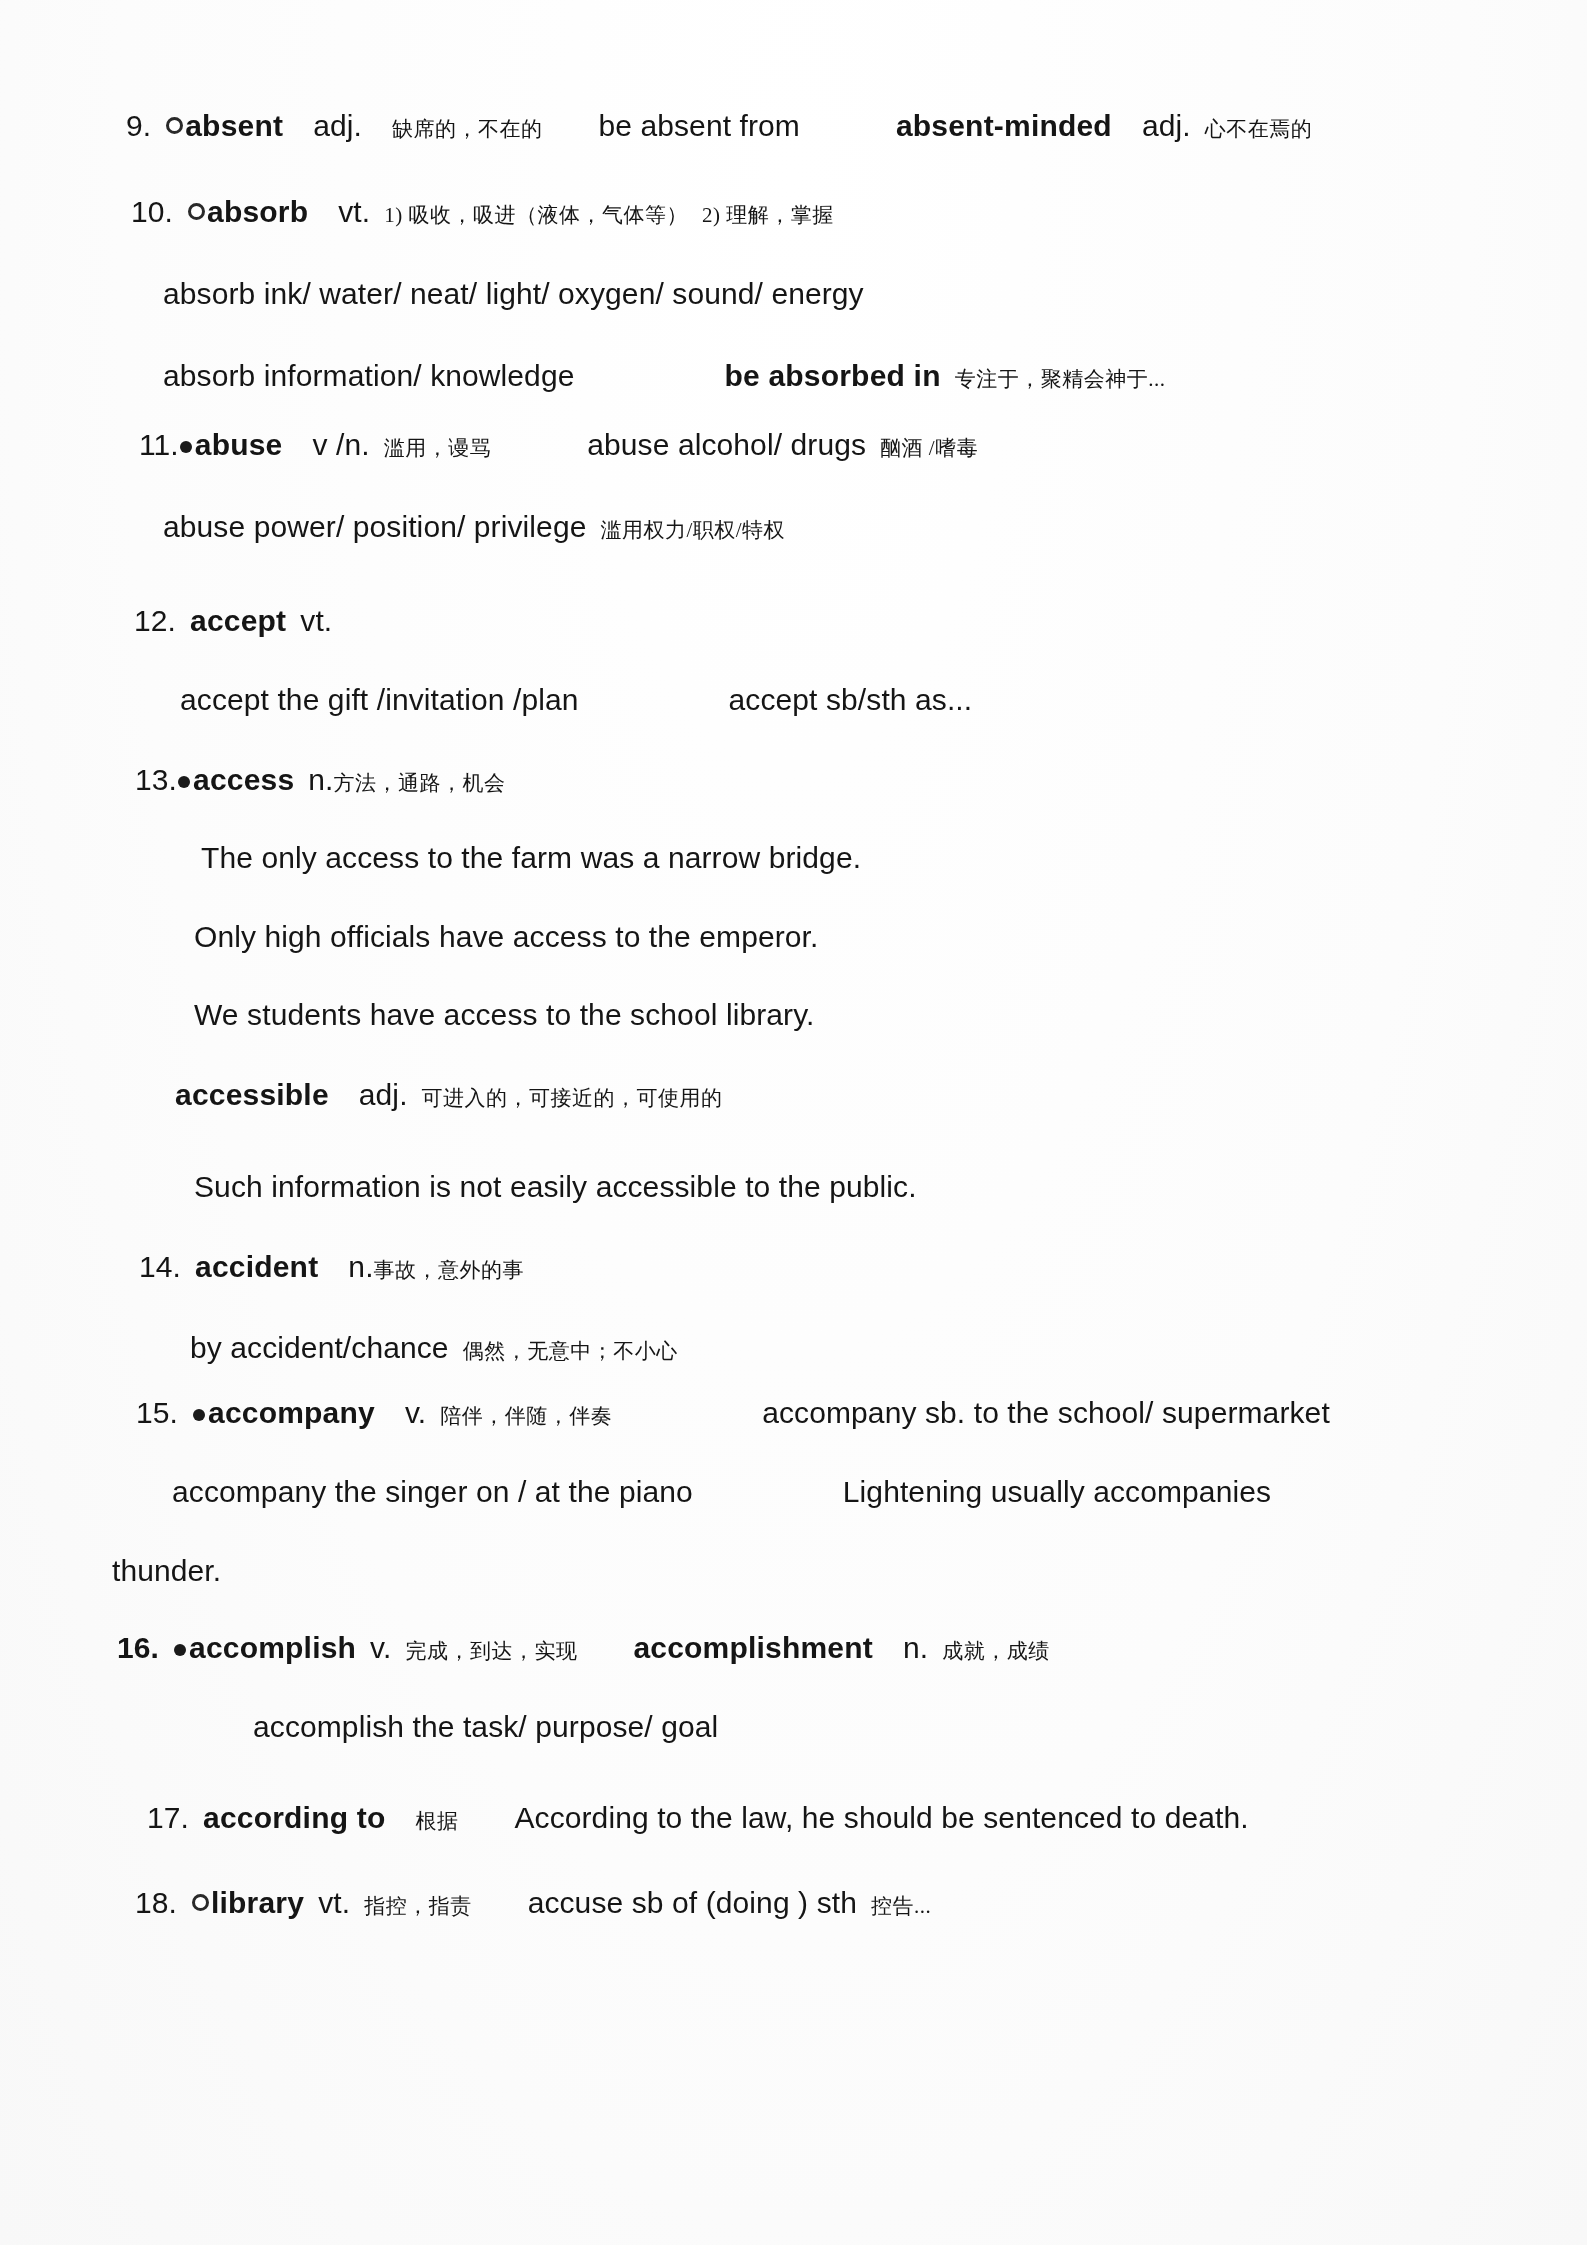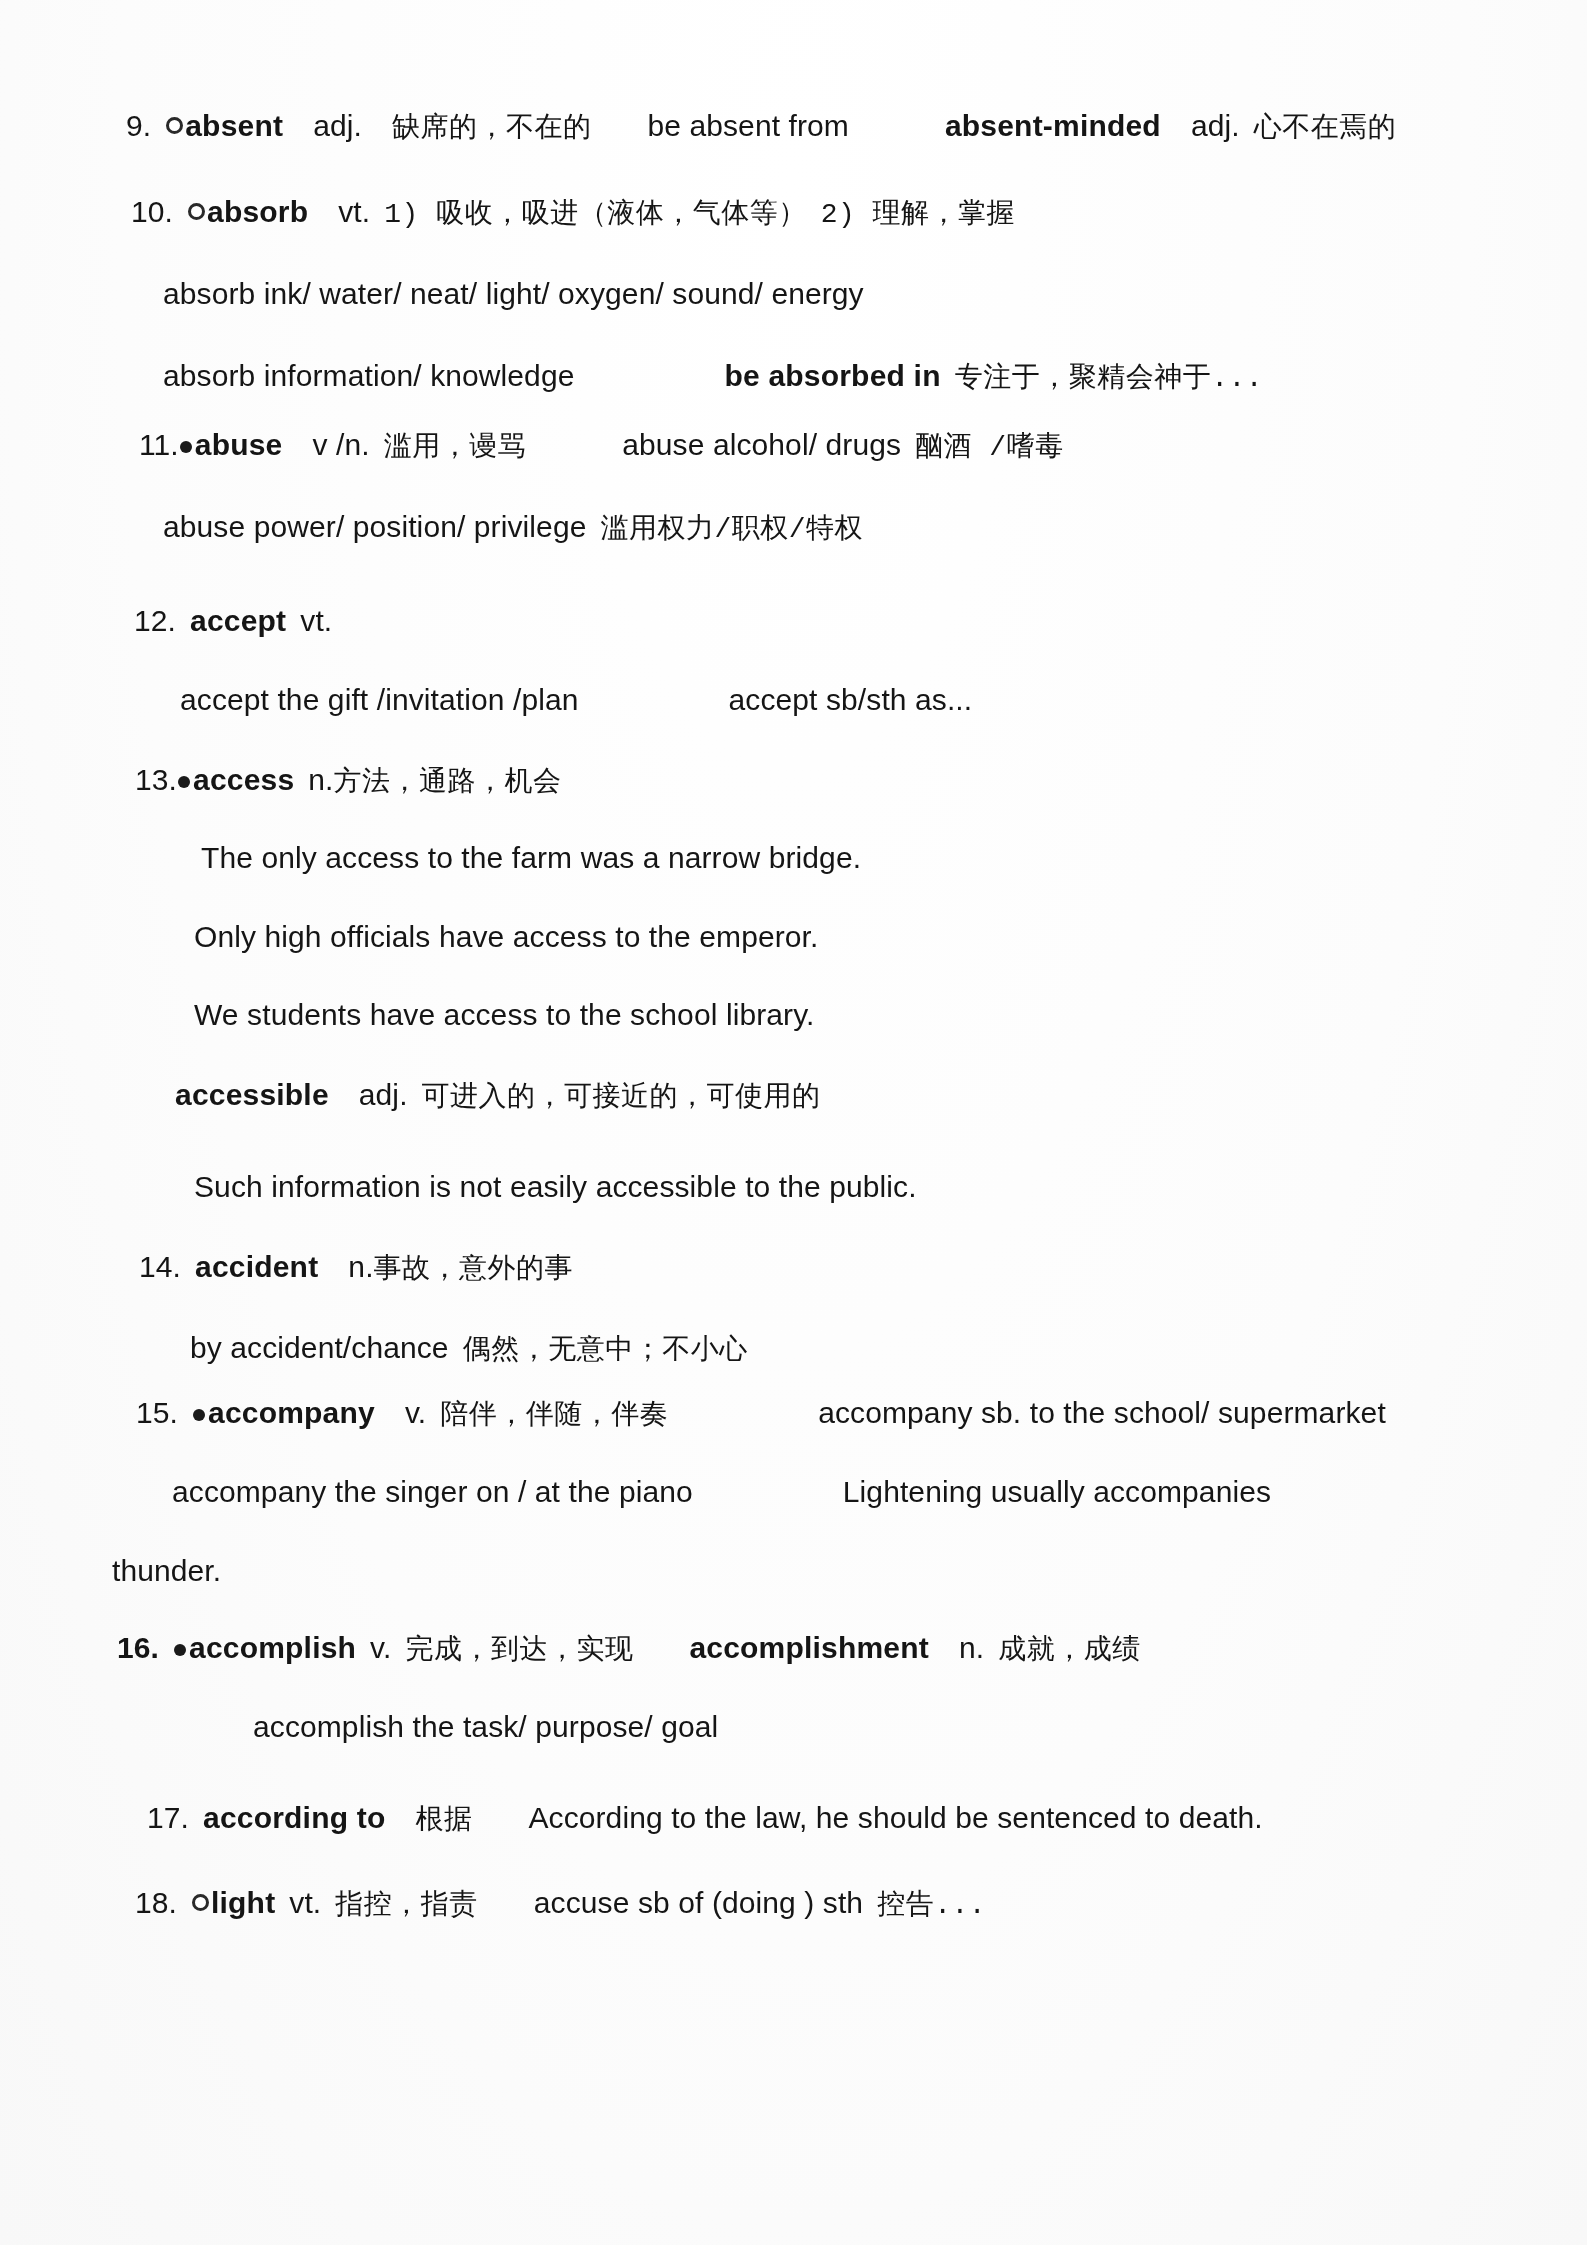--- a/index.html
+++ b/index.html
@@ -42,22 +42,22 @@
     font-size: 30px;
     line-height: 1.2;
     letter-spacing: 0.1px;
     color: #151515;
   }
   .ln .b {
     font-weight: 700;
     letter-spacing: 0.2px;
   }
   .ln .cn {
-    font-family: Liberation Mono, monospace;
-    font-size: 28px;
+    font-family: Liberation Serif, serif;
+    font-size: 21px;
     letter-spacing: 0.5px;
   }
   .ln .num {
     font-weight: 400;
   }
   .ln .numb {
     font-weight: 700;
   }
   .bullet-ring {
     display: inline-block;
@@ -174,17 +174,17 @@
 
     <div class="ln" style="left:253px; top:1709px;">
       <span>accomplish the task/ purpose/ goal</span>
     </div>
 
     <div class="ln" style="left:135px; top:1800px;margin-left:12px;">
       <span class="num">17.</span><span class="gap-s"></span><span class="b">according to</span><span class="gap-m"></span><span class="cn">根据</span><span class="gap-l"></span><span>According to the law, he should be sentenced to death.</span>
     </div>
 
     <div class="ln" style="left:135px; top:1885px;">
-      <span class="num">18.</span><span class="gap-s"></span><span class="bullet-ring"></span><span class="b">light</span><span class="gap-s"></span><span>vt.</span><span class="gap-s"></span><span class="cn">指控，指责</span><span class="gap-l"></span><span>accuse sb of (doing ) sth</span><span class="gap-s"></span><span class="cn">控告...</span>
+      <span class="num">18.</span><span class="gap-s"></span><span class="bullet-ring"></span><span class="b">library</span><span class="gap-s"></span><span>vt.</span><span class="gap-s"></span><span class="cn">指控，指责</span><span class="gap-l"></span><span>accuse sb of (doing ) sth</span><span class="gap-s"></span><span class="cn">控告...</span>
     </div>
 
   </div>
 </div>
 
 </body></html>

